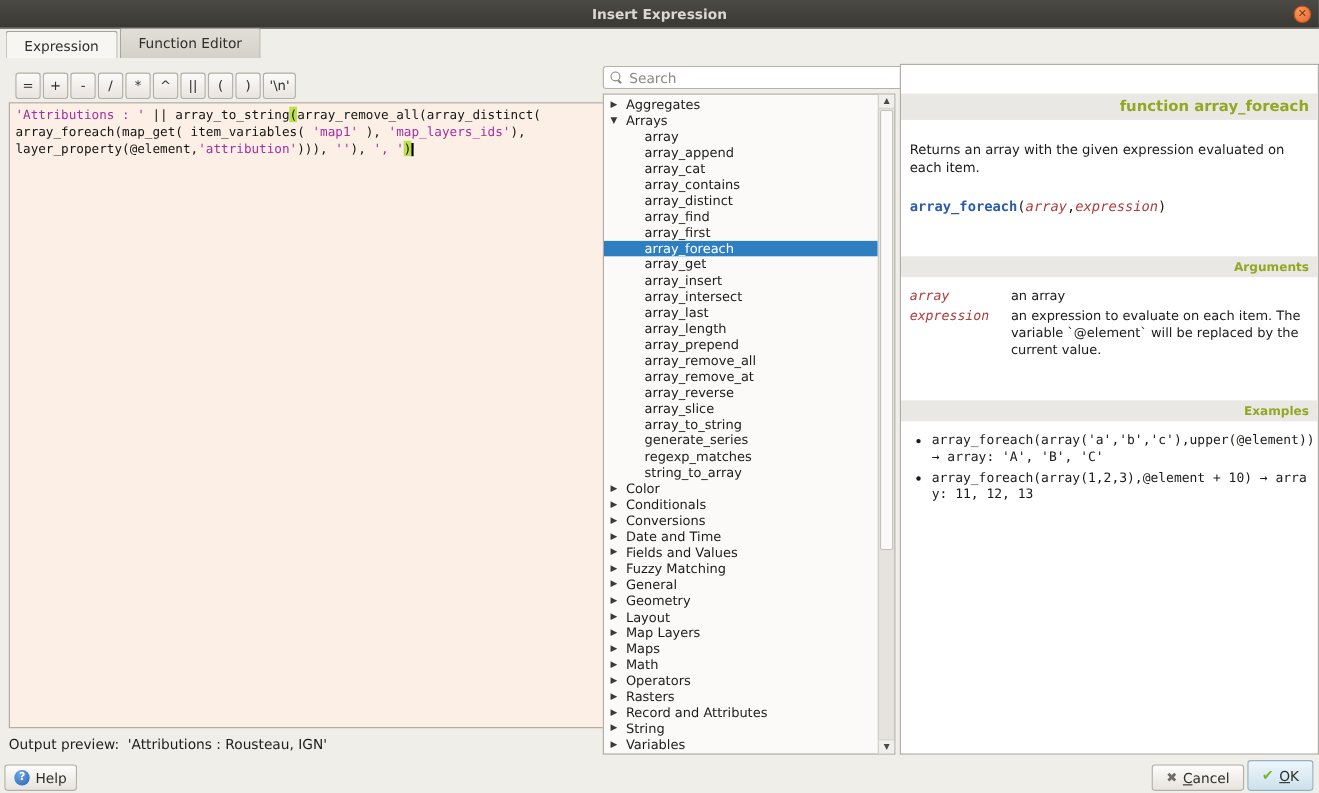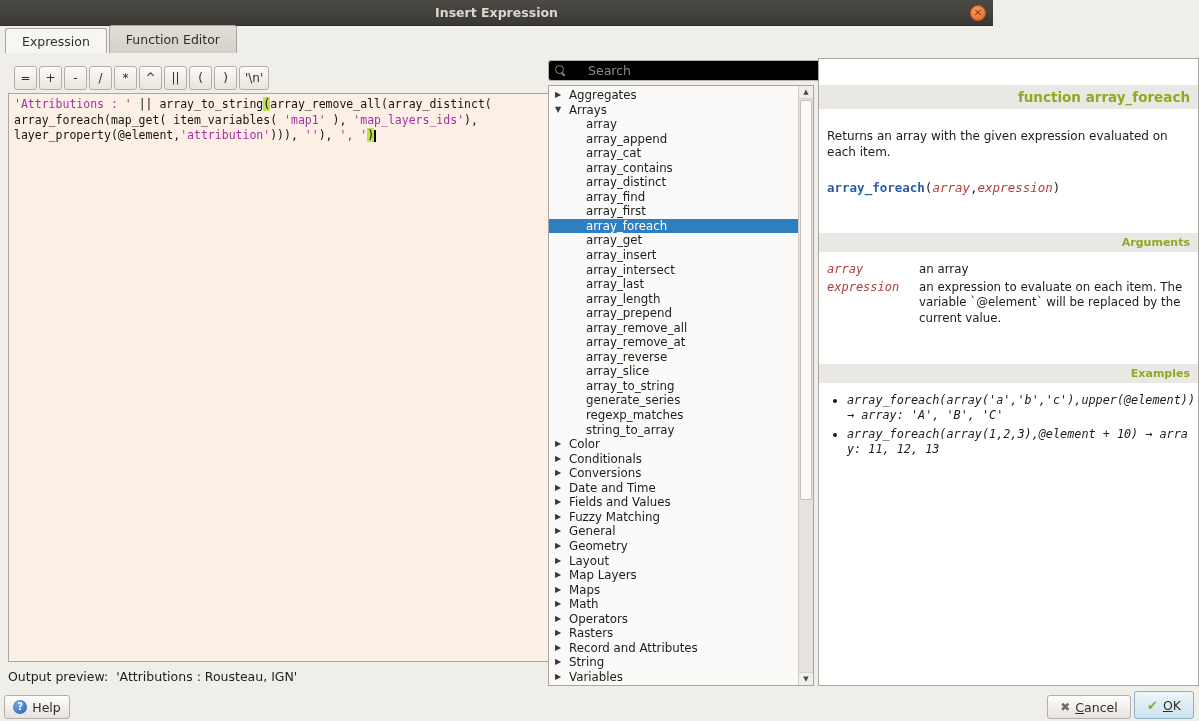--- a/index.html
+++ b/index.html
@@ -6,21 +6,21 @@
   html,body { width:1199px; height:721px; }
   body {
     position:relative;
     background:#f0eee9;
     font-family:"DejaVu Sans", sans-serif;
     overflow:hidden;
     color:#1c1c1a;
   }
   
   .titlebar {
-    position:absolute; top:0; left:0; width:993px; height:26px;
+    position:absolute; top:0; left:0; width:1199px; height:26px;
     background:linear-gradient(#4b4a45,#393833);
     display:flex; align-items:center; justify-content:center;
     border-bottom:1px solid #2e2d29;
   }
   .titlebar .title { color:#dcd8d0; font-weight:bold; font-size:12.5px; }
   .close-btn {
     position:absolute; right:7px; top:5px; width:16px; height:16px;
     border-radius:50%;
     background:radial-gradient(circle at 35% 30%, #f79a5e, #e8662d);
     border:1px solid #c4541f;
@@ -57,22 +57,22 @@
     white-space:pre-wrap;
   }
   .seg-str { color:#a62fa2; }
   .seg-hl  { background:#bde04e; }
   .seg-cursor { display:inline-block; width:2px; height:12px; background:#000; vertical-align:text-bottom; }
   
   .output-preview { position:absolute; left:8px; top:669px; font-size:12.5px; color:#1d1d1b; }
   
   .search-box {
     position:absolute; left:548px; top:60px; width:316px; height:21px;
-    border:1px solid #b5b1ab; border-radius:3px; background:#000000;
-    display:flex; align-items:center; padding:0 6px; gap:22px;
+    border:1px solid #b5b1ab; border-radius:3px; background:#ffffff;
+    display:flex; align-items:center; padding:0 6px; gap:6px;
   }
   .search-glass { position:relative; width:11px; height:11px; flex:0 0 auto; }
   .search-glass::before {
     content:""; position:absolute; left:0; top:0; width:7px; height:7px;
     border:1.5px solid #8d8982; border-radius:50%;
   }
   .search-glass::after {
     content:""; position:absolute; left:7px; top:7px; width:4px; height:1.5px;
     background:#8d8982; transform:rotate(45deg); transform-origin:left center;
   }
@@ -123,21 +123,21 @@
   .syn-fn  { color:#2a5caa; font-weight:bold; }
   .syn-arg { color:#b03c3c; font-style:italic; }
   .args-grid {
     padding:10px 8px 12px; display:grid; grid-template-columns:92px 1fr;
     row-gap:2px; font-size:11.8px; line-height:1.3; color:#1b1b19;
   }
   .arg-name { font-family:"DejaVu Sans Mono", monospace; font-style:italic; color:#b03c3c; font-size:12px; }
   .examples-list { margin:10px 0 0 0; padding-left:28px; }
   .examples-list li {
     font-family:"DejaVu Sans Mono", monospace; font-size:11.8px;
-    line-height:1.3; margin-bottom:3px; word-break:break-all; color:#1b1b19;font-style:italic;
+    line-height:1.3; margin-bottom:3px; word-break:break-all; color:#1b1b19;
   }
   
   .btn {
     position:absolute;
     border:1px solid #b3aea7; border-radius:3px;
     background:linear-gradient(#fdfdfc,#e7e3dd);
     font-size:12.5px; color:#2f2e2b;
     display:flex; align-items:center; justify-content:center; gap:5px;
     font-family:"DejaVu Sans", sans-serif;
   }

